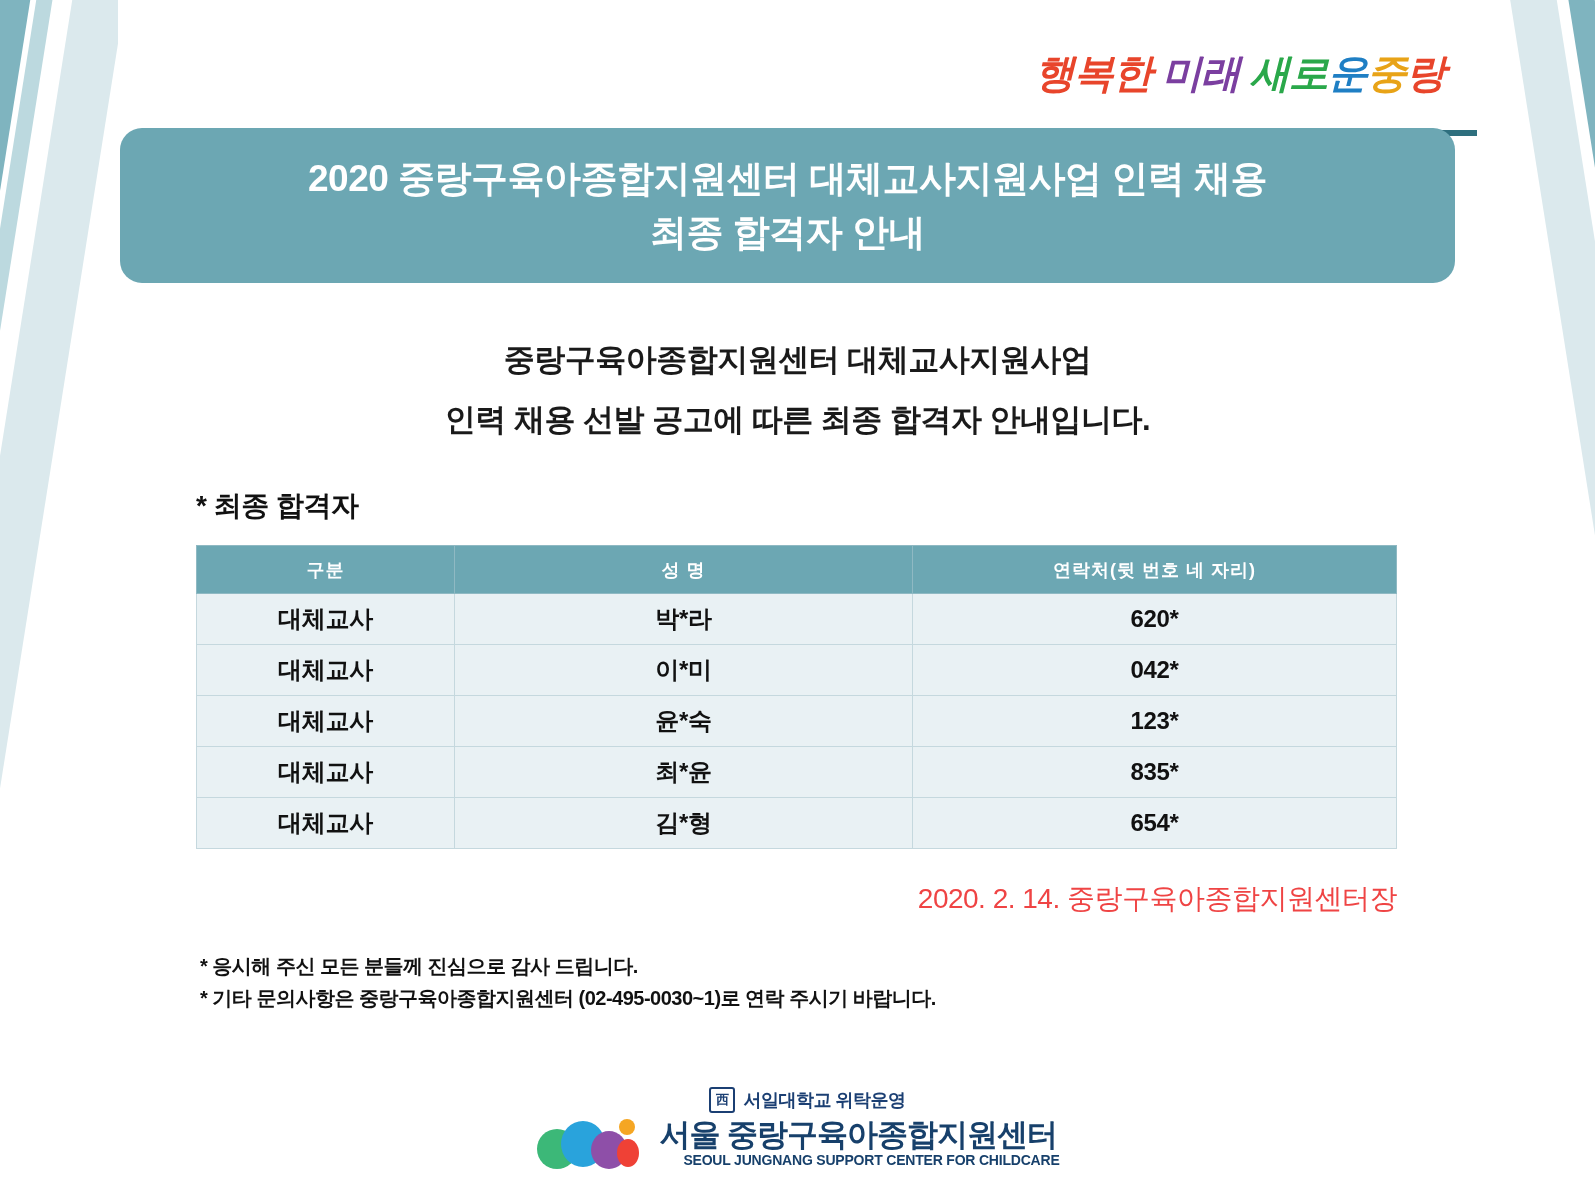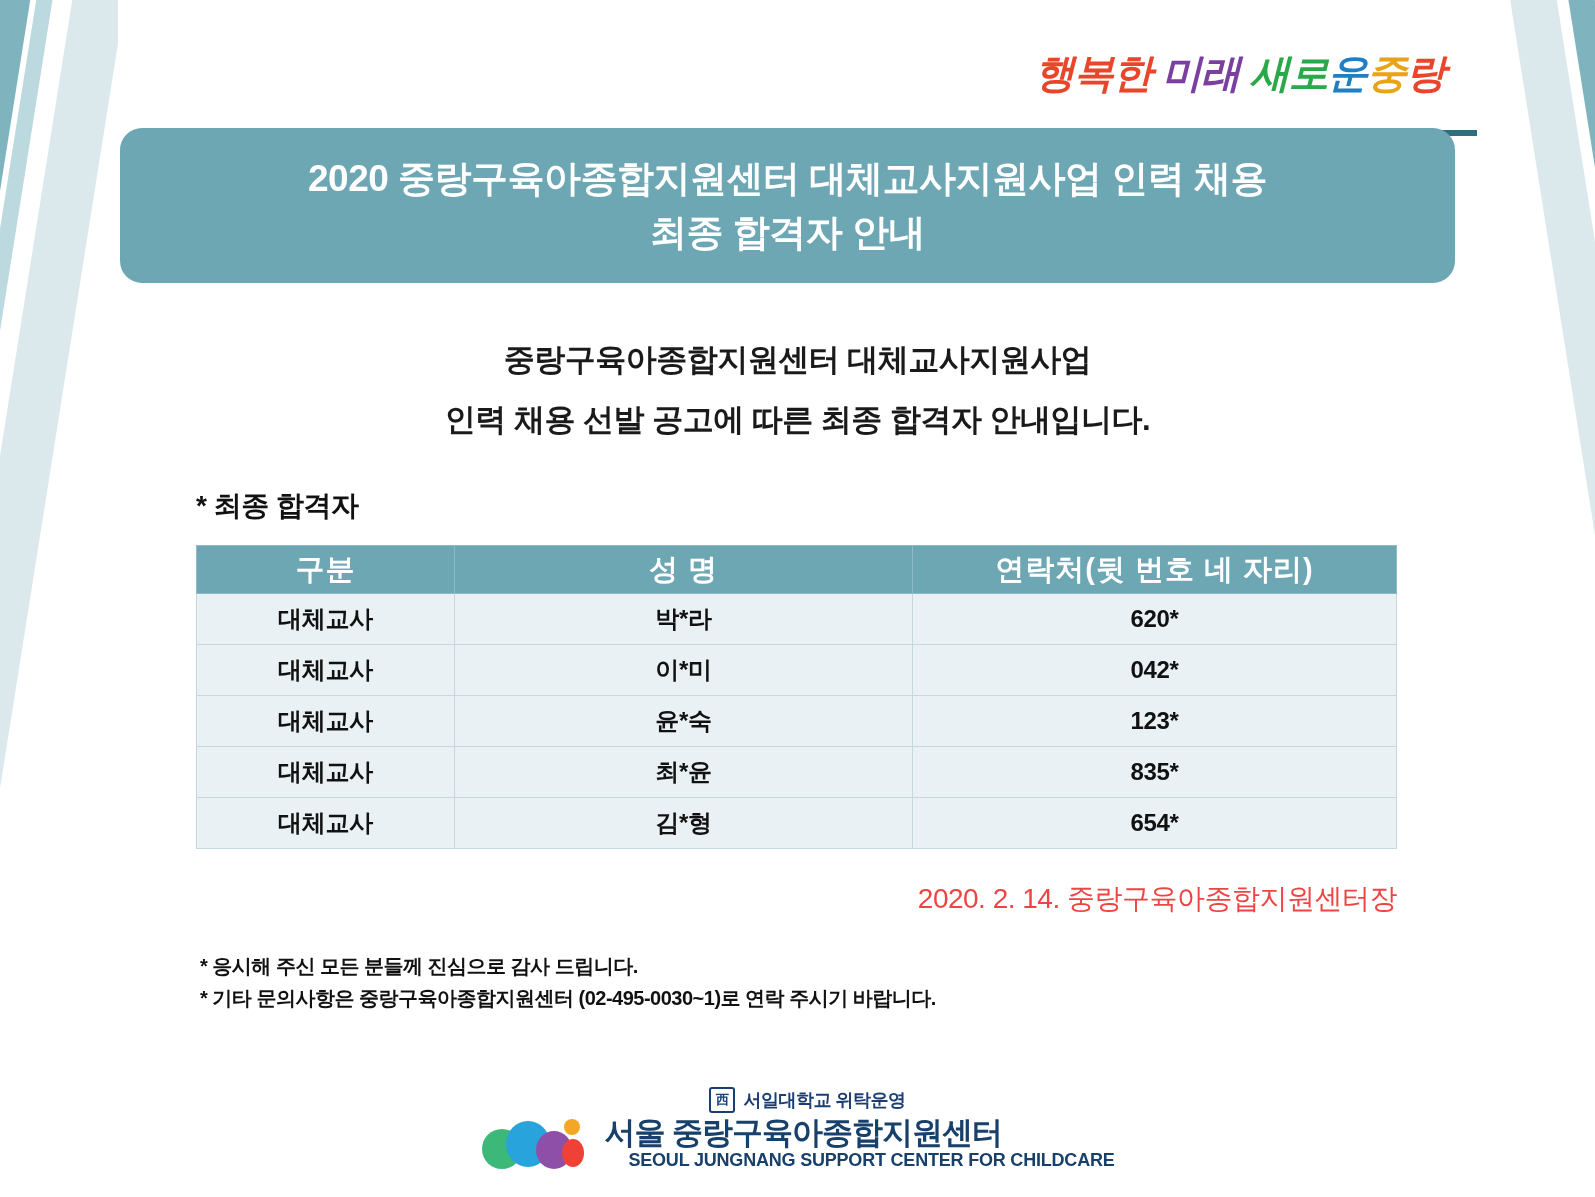--- a/index.html
+++ b/index.html
@@ -147,21 +147,21 @@
   .result-table {
     position: absolute;
     left: 196px; top: 545px;
     width: 1200px;
     border-collapse: collapse;
     table-layout: fixed;
   }
   .result-table th {
     background: #6ca7b3;
     color: #ffffff;
-    font-size: 29px;
+    font-size: 18px;
     font-weight: bold;
     height: 48px;
     border: 1px solid #8fb9c3;
     letter-spacing: 1px;
   }
   .result-table td {
     background: #e9f1f4;
     color: #111111;
     font-size: 24px;
     font-weight: bold;
@@ -243,21 +243,21 @@
   .footer-names {
     display: flex;
     flex-direction: column;
     line-height: 1.12;
   }
   .footer-kr {
     font-size: 31px; font-weight: bold; color: #17406b;
     letter-spacing: -1px;
   }
   .footer-en {
-    font-size: 18px; font-weight: bold; color: #17406b;
+    font-size: 14px; font-weight: bold; color: #17406b;
     letter-spacing: -0.2px;
     margin-left: 24px;
   }
 </style>
 </head>
 <body>
 
 <div class="ribbon rb-left-1"></div>
 <div class="ribbon rb-left-2"></div>
 <div class="ribbon rb-left-3"></div>

